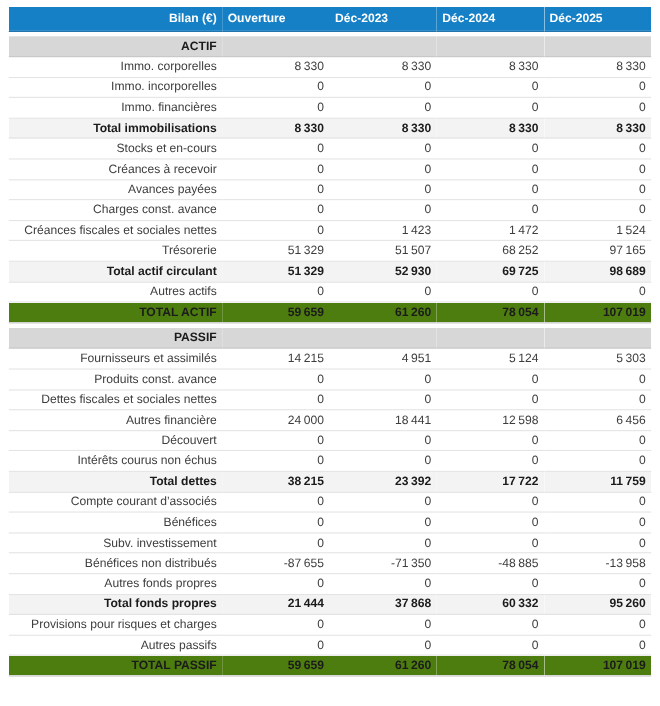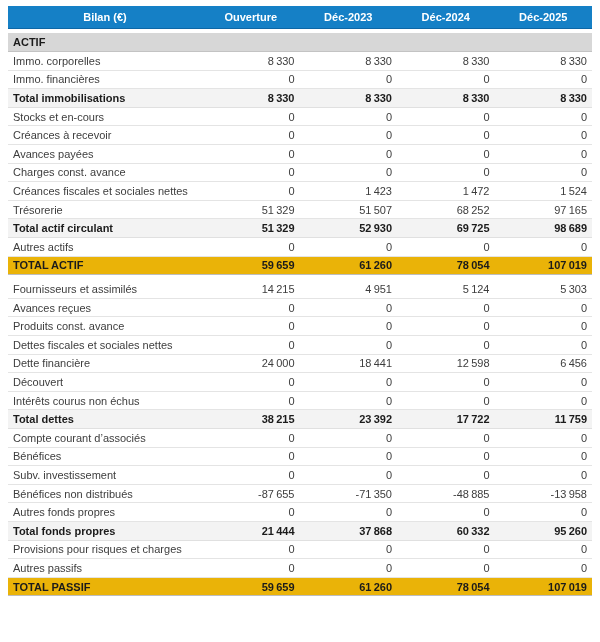--- a/index.html
+++ b/index.html
@@ -23,56 +23,56 @@
   }
   col.c-label { width: 194px; }
   col.c-num   { width: 97.5px; }
 
   thead th {
     background: #1580c6;
     color: #ffffff;
     font-weight: bold;
     height: 22px;
     padding: 0 5px;
-    text-align: center;
+    text-align: left;
     border-bottom: 1px solid #0d67a6;
     white-space: nowrap;
     overflow: hidden;
   }
-  thead th:first-child { text-align: center; }
+  thead th:first-child { text-align: right; }
 
   td {
     height: 18.6px;
     padding: 0 5px;
     white-space: nowrap;
     overflow: hidden;
   }
   td.num { text-align: right; }
-  td.label { text-align: left; }
+  td.label { text-align: right; }
 
   tr.item td {
     background: #ffffff;
     border-bottom: 1px solid #e4e4e4;
   }
   tr.section td {
     background: #d7d7d7;
     font-weight: bold;
     color: #1b1b1b;
     border-bottom: 1px solid #c3c3c3;
   }
   tr.subtotal td {
     background: #f3f3f3;
     font-weight: bold;
     color: #1b1b1b;
     border-top: 1px solid #909090;
     border-bottom: 1px solid #e0e0e0;
     margin-left: 19px;
   }
   tr.total td {
-    background: #eab308;
+    background: #4d7c0f;
     font-weight: bold;
     color: #1b1b1b;
     border-top: 1px solid #909090;
     border-bottom: 1px solid #bdbdbd;
   }
   tr.spacer td {
     height: 5px;
     background: #ffffff;
     border: none;
     padding: 0;
@@ -111,20 +111,27 @@
           <td class="num"></td>
         </tr>
         <tr class="item">
           <td class="label">Immo. corporelles</td>
           <td class="num">8 330</td>
           <td class="num">8 330</td>
           <td class="num">8 330</td>
           <td class="num">8 330</td>
         </tr>
         <tr class="item">
+          <td class="label">Immo. incorporelles</td>
+          <td class="num">0</td>
+          <td class="num">0</td>
+          <td class="num">0</td>
+          <td class="num">0</td>
+        </tr>
+        <tr class="item">
           <td class="label">Immo. financières</td>
           <td class="num">0</td>
           <td class="num">0</td>
           <td class="num">0</td>
           <td class="num">0</td>
         </tr>
         <tr class="subtotal">
           <td class="label">Total immobilisations</td>
           <td class="num">8 330</td>
           <td class="num">8 330</td>
@@ -190,50 +197,50 @@
         <tr class="total">
           <td class="label">TOTAL ACTIF</td>
           <td class="num">59 659</td>
           <td class="num">61 260</td>
           <td class="num">78 054</td>
           <td class="num">107 019</td>
         </tr>
         <tr class="spacer">
           <td colspan="5"></td>
         </tr>
+        <tr class="section">
+          <td class="label">PASSIF</td>
+          <td class="num"></td>
+          <td class="num"></td>
+          <td class="num"></td>
+          <td class="num"></td>
+        </tr>
         <tr class="item">
           <td class="label">Fournisseurs et assimilés</td>
           <td class="num">14 215</td>
           <td class="num">4 951</td>
           <td class="num">5 124</td>
           <td class="num">5 303</td>
         </tr>
         <tr class="item">
-          <td class="label">Avances reçues</td>
-          <td class="num">0</td>
-          <td class="num">0</td>
-          <td class="num">0</td>
-          <td class="num">0</td>
-        </tr>
-        <tr class="item">
           <td class="label">Produits const. avance</td>
           <td class="num">0</td>
           <td class="num">0</td>
           <td class="num">0</td>
           <td class="num">0</td>
         </tr>
         <tr class="item">
           <td class="label">Dettes fiscales et sociales nettes</td>
           <td class="num">0</td>
           <td class="num">0</td>
           <td class="num">0</td>
           <td class="num">0</td>
         </tr>
         <tr class="item">
-          <td class="label">Dette financière</td>
+          <td class="label">Autres financière</td>
           <td class="num">24 000</td>
           <td class="num">18 441</td>
           <td class="num">12 598</td>
           <td class="num">6 456</td>
         </tr>
         <tr class="item">
           <td class="label">Découvert</td>
           <td class="num">0</td>
           <td class="num">0</td>
           <td class="num">0</td>

